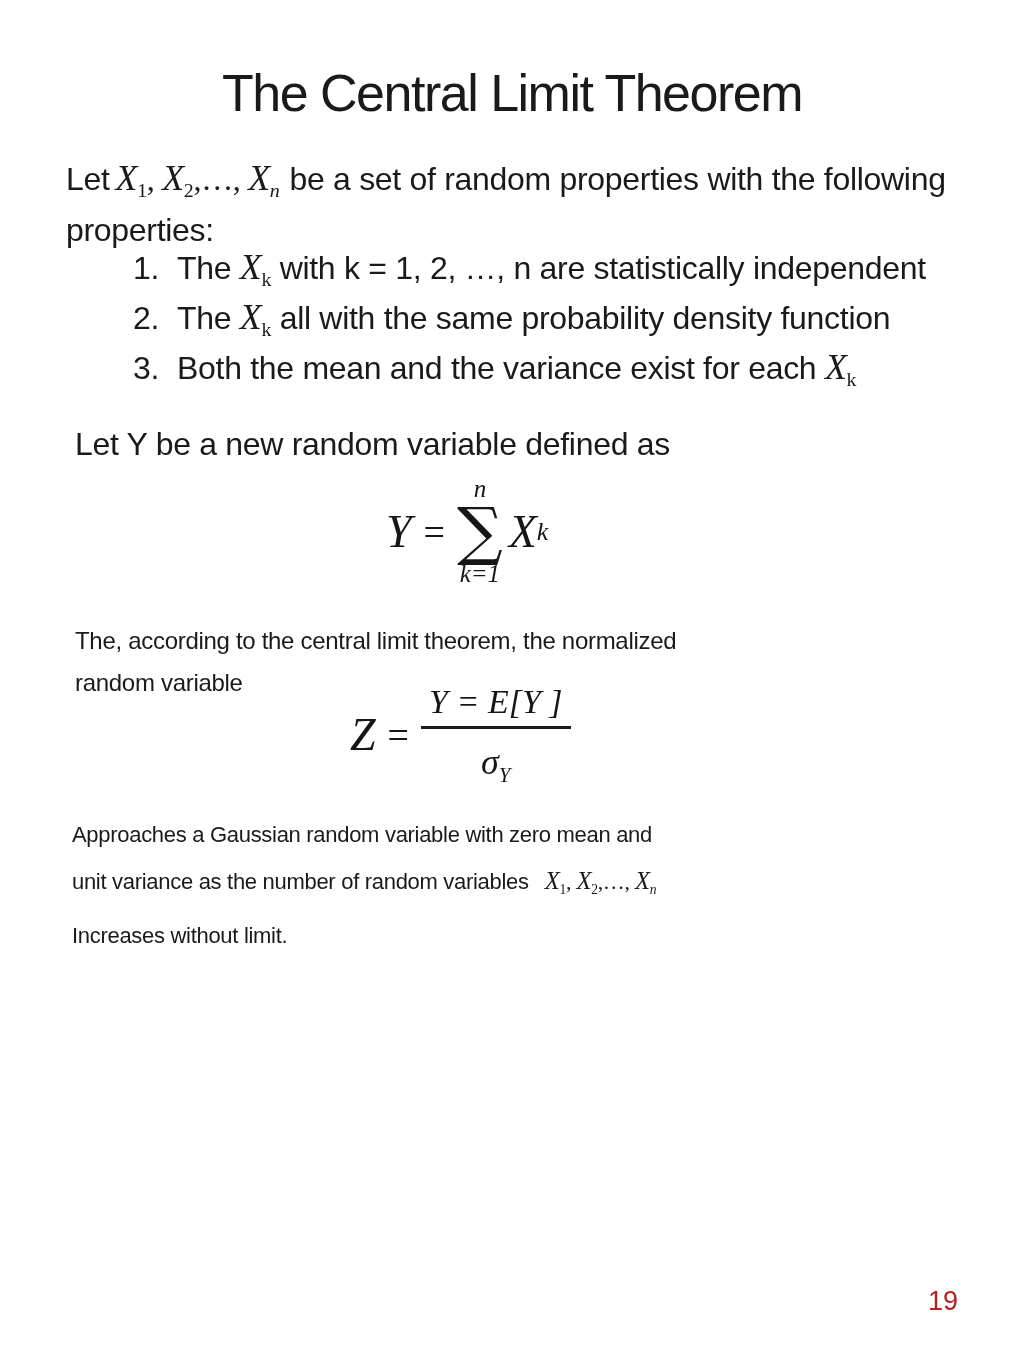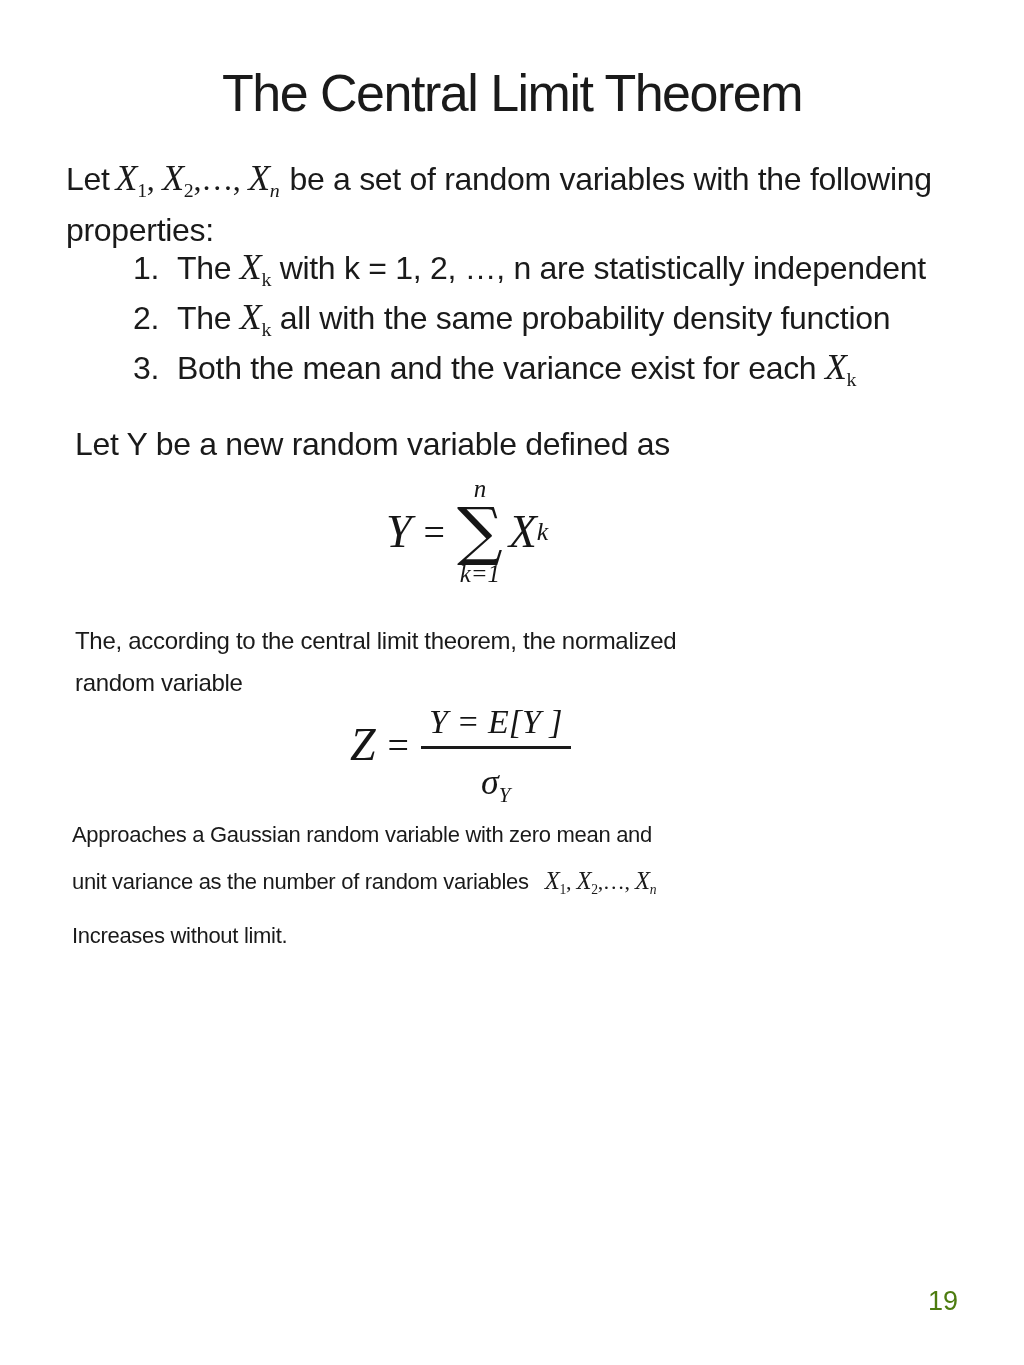--- a/index.html
+++ b/index.html
@@ -46,37 +46,37 @@
   .eq-op  { font-size:38px; margin:0 12px; font-style:normal; }
   .sigma-stack { display:inline-flex; flex-direction:column; align-items:center; margin-right:6px; }
   .lim { font-size:25px; font-style:italic; line-height:1.05; }
   .sigma-glyph { font-size:64px; line-height:0.92; font-style:normal;
                  font-family:"DejaVu Serif","DejaVu Sans",serif; }
   .eq-sub { font-family:"Liberation Serif", serif; font-style:italic;
             font-size:26px; vertical-align:-14px; }
   .eq-z .eq-lhs { font-size:46px; }
   .frac { display:inline-flex; flex-direction:column; align-items:center; }
   .frac-num { font-size:34px; font-style:italic; line-height:1.15;
-              padding:0 8px 5px; border-bottom:3px solid #1a1a1a;margin-top:20px; }
+              padding:0 8px 5px; border-bottom:3px solid #1a1a1a; }
   .frac-den { padding-top:14px; font-size:36px; font-style:italic; line-height:1.1; }
   .den-sub { font-family:"Liberation Serif", serif; font-style:italic;
              font-size:21px; vertical-align:-8px; }
 
   .page-num { position:absolute; top:1286px; right:66px;
-              font-size:27px; color:#4d7c0f; letter-spacing:0; }
+              font-size:27px; color:#b91c1c; letter-spacing:0; }
 </style>
 </head>
 <body>
 
 <div class="slide">
 
   <h1 class="title">The Central Limit Theorem</h1>
 
   <div class="block intro">
-    <div class="line"><span>Let</span><span class="mseq"><span class="mi">X</span><sub class="msub">1</sub><span class="mpunct">, </span><span class="mi">X</span><sub class="msub">2</sub><span class="mpunct">,…, </span><span class="mi">X</span><sub class="msub it">n</sub></span><span>be a set of random variables with the following</span></div>
+    <div class="line"><span>Let</span><span class="mseq"><span class="mi">X</span><sub class="msub">1</sub><span class="mpunct">, </span><span class="mi">X</span><sub class="msub">2</sub><span class="mpunct">,…, </span><span class="mi">X</span><sub class="msub it">n</sub></span><span>be a set of random properties with the following</span></div>
     <div class="line">properties:</div>
   </div>
 
   <div class="block props">
     <div class="prop-item">
       <span class="prop-num">1.</span>
       <span class="prop-text"><span>The </span><span class="mi">X</span><sub class="msub">k</sub><span> with k = 1, 2, …, n are statistically independent</span></span>
     </div>
     <div class="prop-item">
       <span class="prop-num">2.</span>

